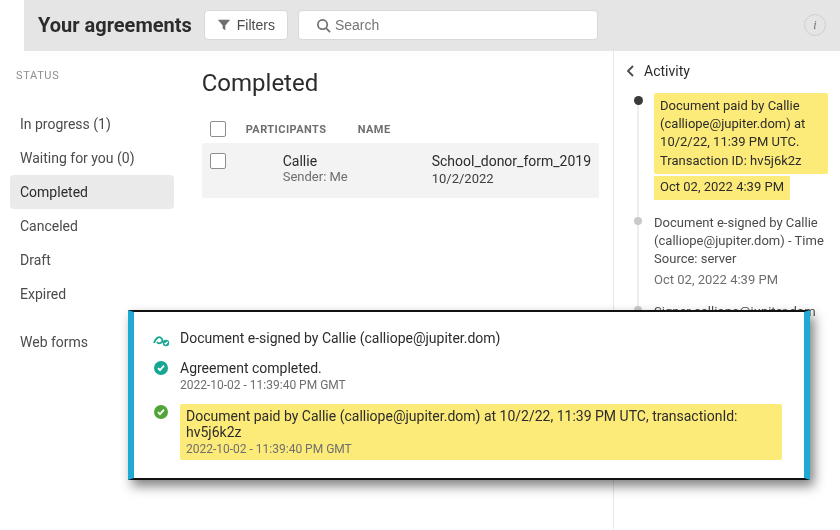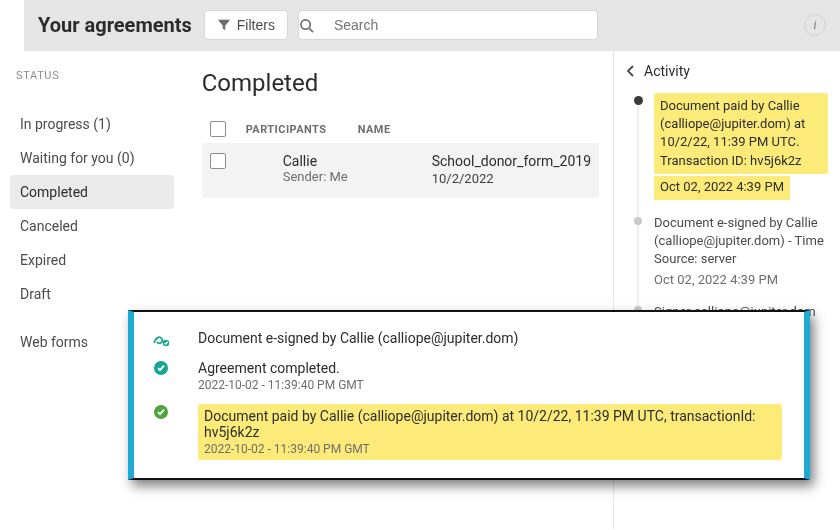--- a/index.html
+++ b/index.html
@@ -39,22 +39,22 @@
     color: #4b4b4b;
     background: #fff;
     cursor: pointer;
   }
   .search-wrap {
     flex: 1;
     display: flex;
     align-items: center;
     border: 1px solid #d7d7d7;
     border-radius: 4px;
-    padding: 6px 0;
-    gap: 20px;
+    padding: 6px 17px;
+    gap: 4px;
     background: #fff;
     max-width: 300px;
   }
   .search-input {
     border: none;
     outline: none;
     font-size: 14px;
     width: 100%;
     color: #4b4b4b;
   }
@@ -200,21 +200,21 @@
   .callout {
     border: 2px solid #111;
     border-left: 6px solid #1faad4;
     border-right: 6px solid #1faad4;
     background: #fff;
     padding: 18px 22px 18px 18px;
   }
   .c-row {
     display: flex;
     align-items: flex-start;
-    gap: 28px;
+    gap: 10px;
     margin-bottom: 12px;
   }
   .c-row:last-child { margin-bottom: 0; }
   .c-icon { flex: 0 0 18px; display:flex; justify-content:center; }
   .c-body { flex: 1; }
   .c-title { font-size: 14px; color: #2c2c2c; }
   .c-sub { font-size: 12px; color: #6e6e6e; margin-top: 2px; }
   .c-row.hl .c-title, .c-row.hl .c-sub {
     background: #fdeb79;
   }
@@ -251,22 +251,22 @@
 </div>
 
 <div class="body-row">
 
   <div class="sidebar">
     <div class="side-heading">STATUS</div>
     <div class="side-item">In progress (1)</div>
     <div class="side-item">Waiting for you (0)</div>
     <div class="side-item active">Completed</div>
     <div class="side-item">Canceled</div>
+    <div class="side-item">Draft</div>
     <div class="side-item">Expired</div>
-    <div class="side-item">Draft</div>
     <div class="side-gap"></div>
     <div class="side-item">Web forms</div>
   </div>
 
   <div class="main">
     <div class="main-title">Completed</div>
     <div class="table-head">
       <div class="col-chk">
           <div class="chkbox"></div>
         </div>

